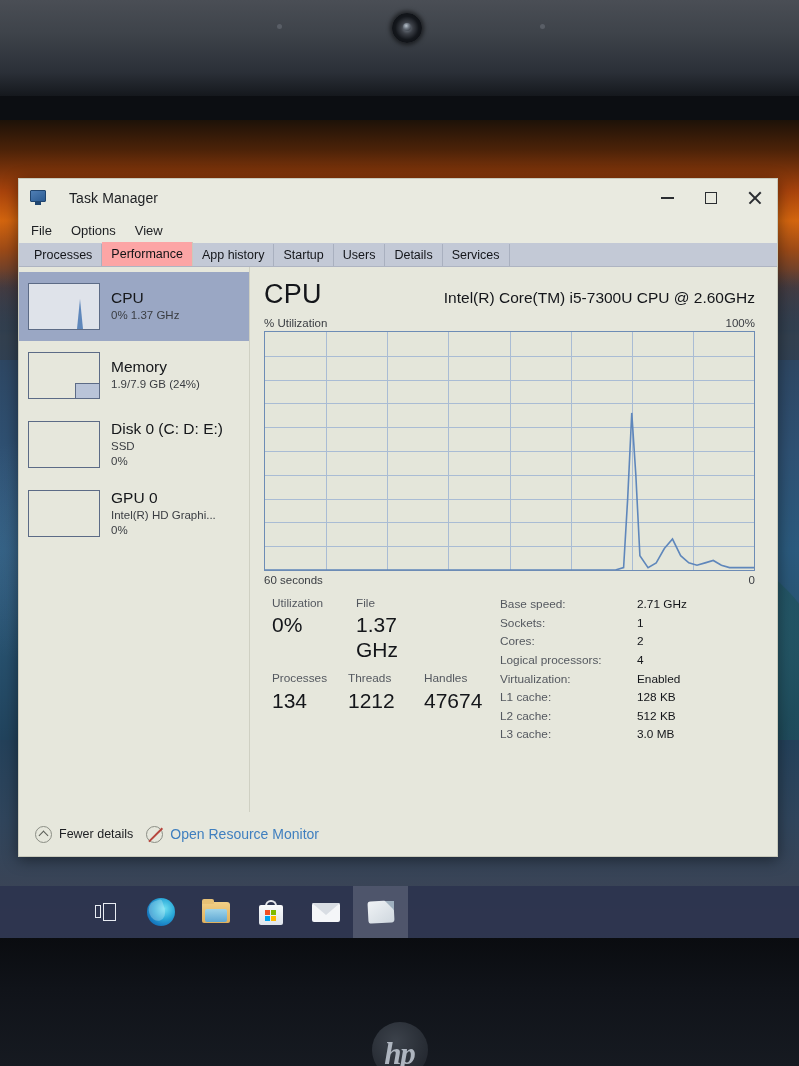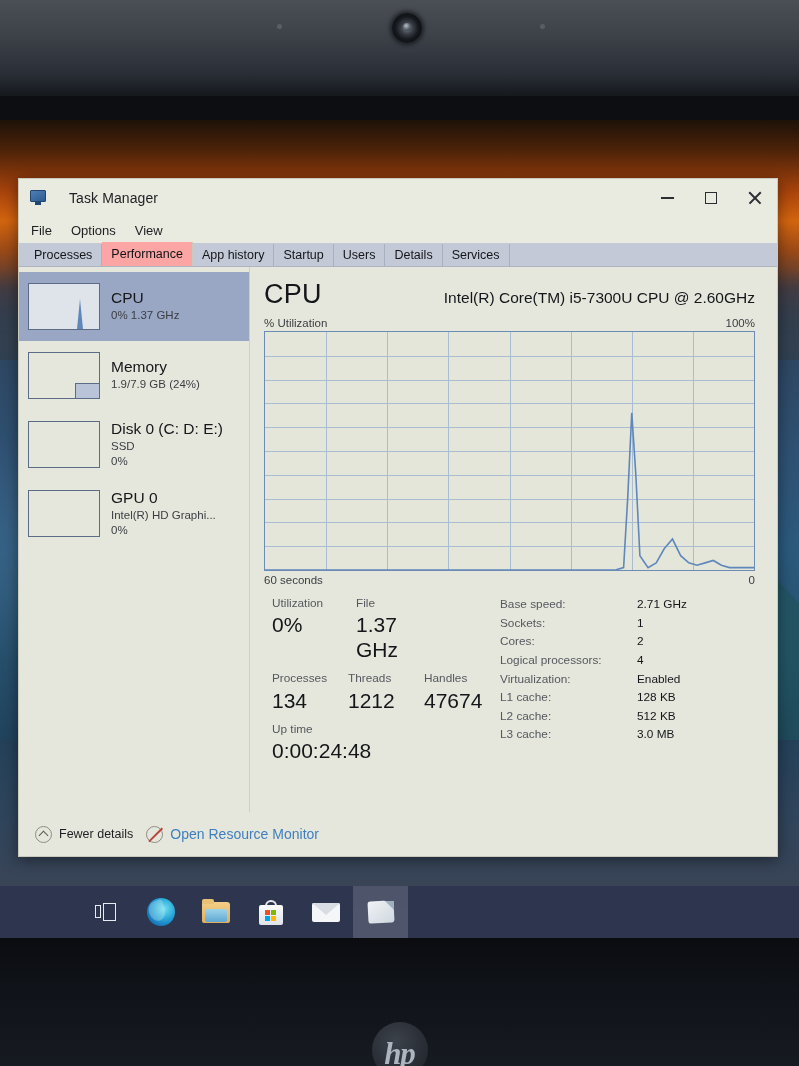--- a/index.html
+++ b/index.html
@@ -574,26 +574,20 @@
               </div>
               <div class="stat-cell w1">
                 <div class="stat-lab">Threads</div>
                 <div class="stat-val">1212</div>
               </div>
               <div class="stat-cell w1">
                 <div class="stat-lab">Handles</div>
                 <div class="stat-val">47674</div>
               </div>
             </div>
-            <div class="stat-row">
-              <div class="stat-cell">
-                <div class="stat-lab">Up time</div>
-                <div class="stat-val">0:00:24:48</div>
-              </div>
-            </div>
           </div>
 
           <div class="spec-list">
             <div class="spec-row">
               <div class="spec-lab">Base speed:</div>
               <div class="spec-val">2.71 GHz</div>
             </div>
             <div class="spec-row">
               <div class="spec-lab">Sockets:</div>
               <div class="spec-val">1</div>

